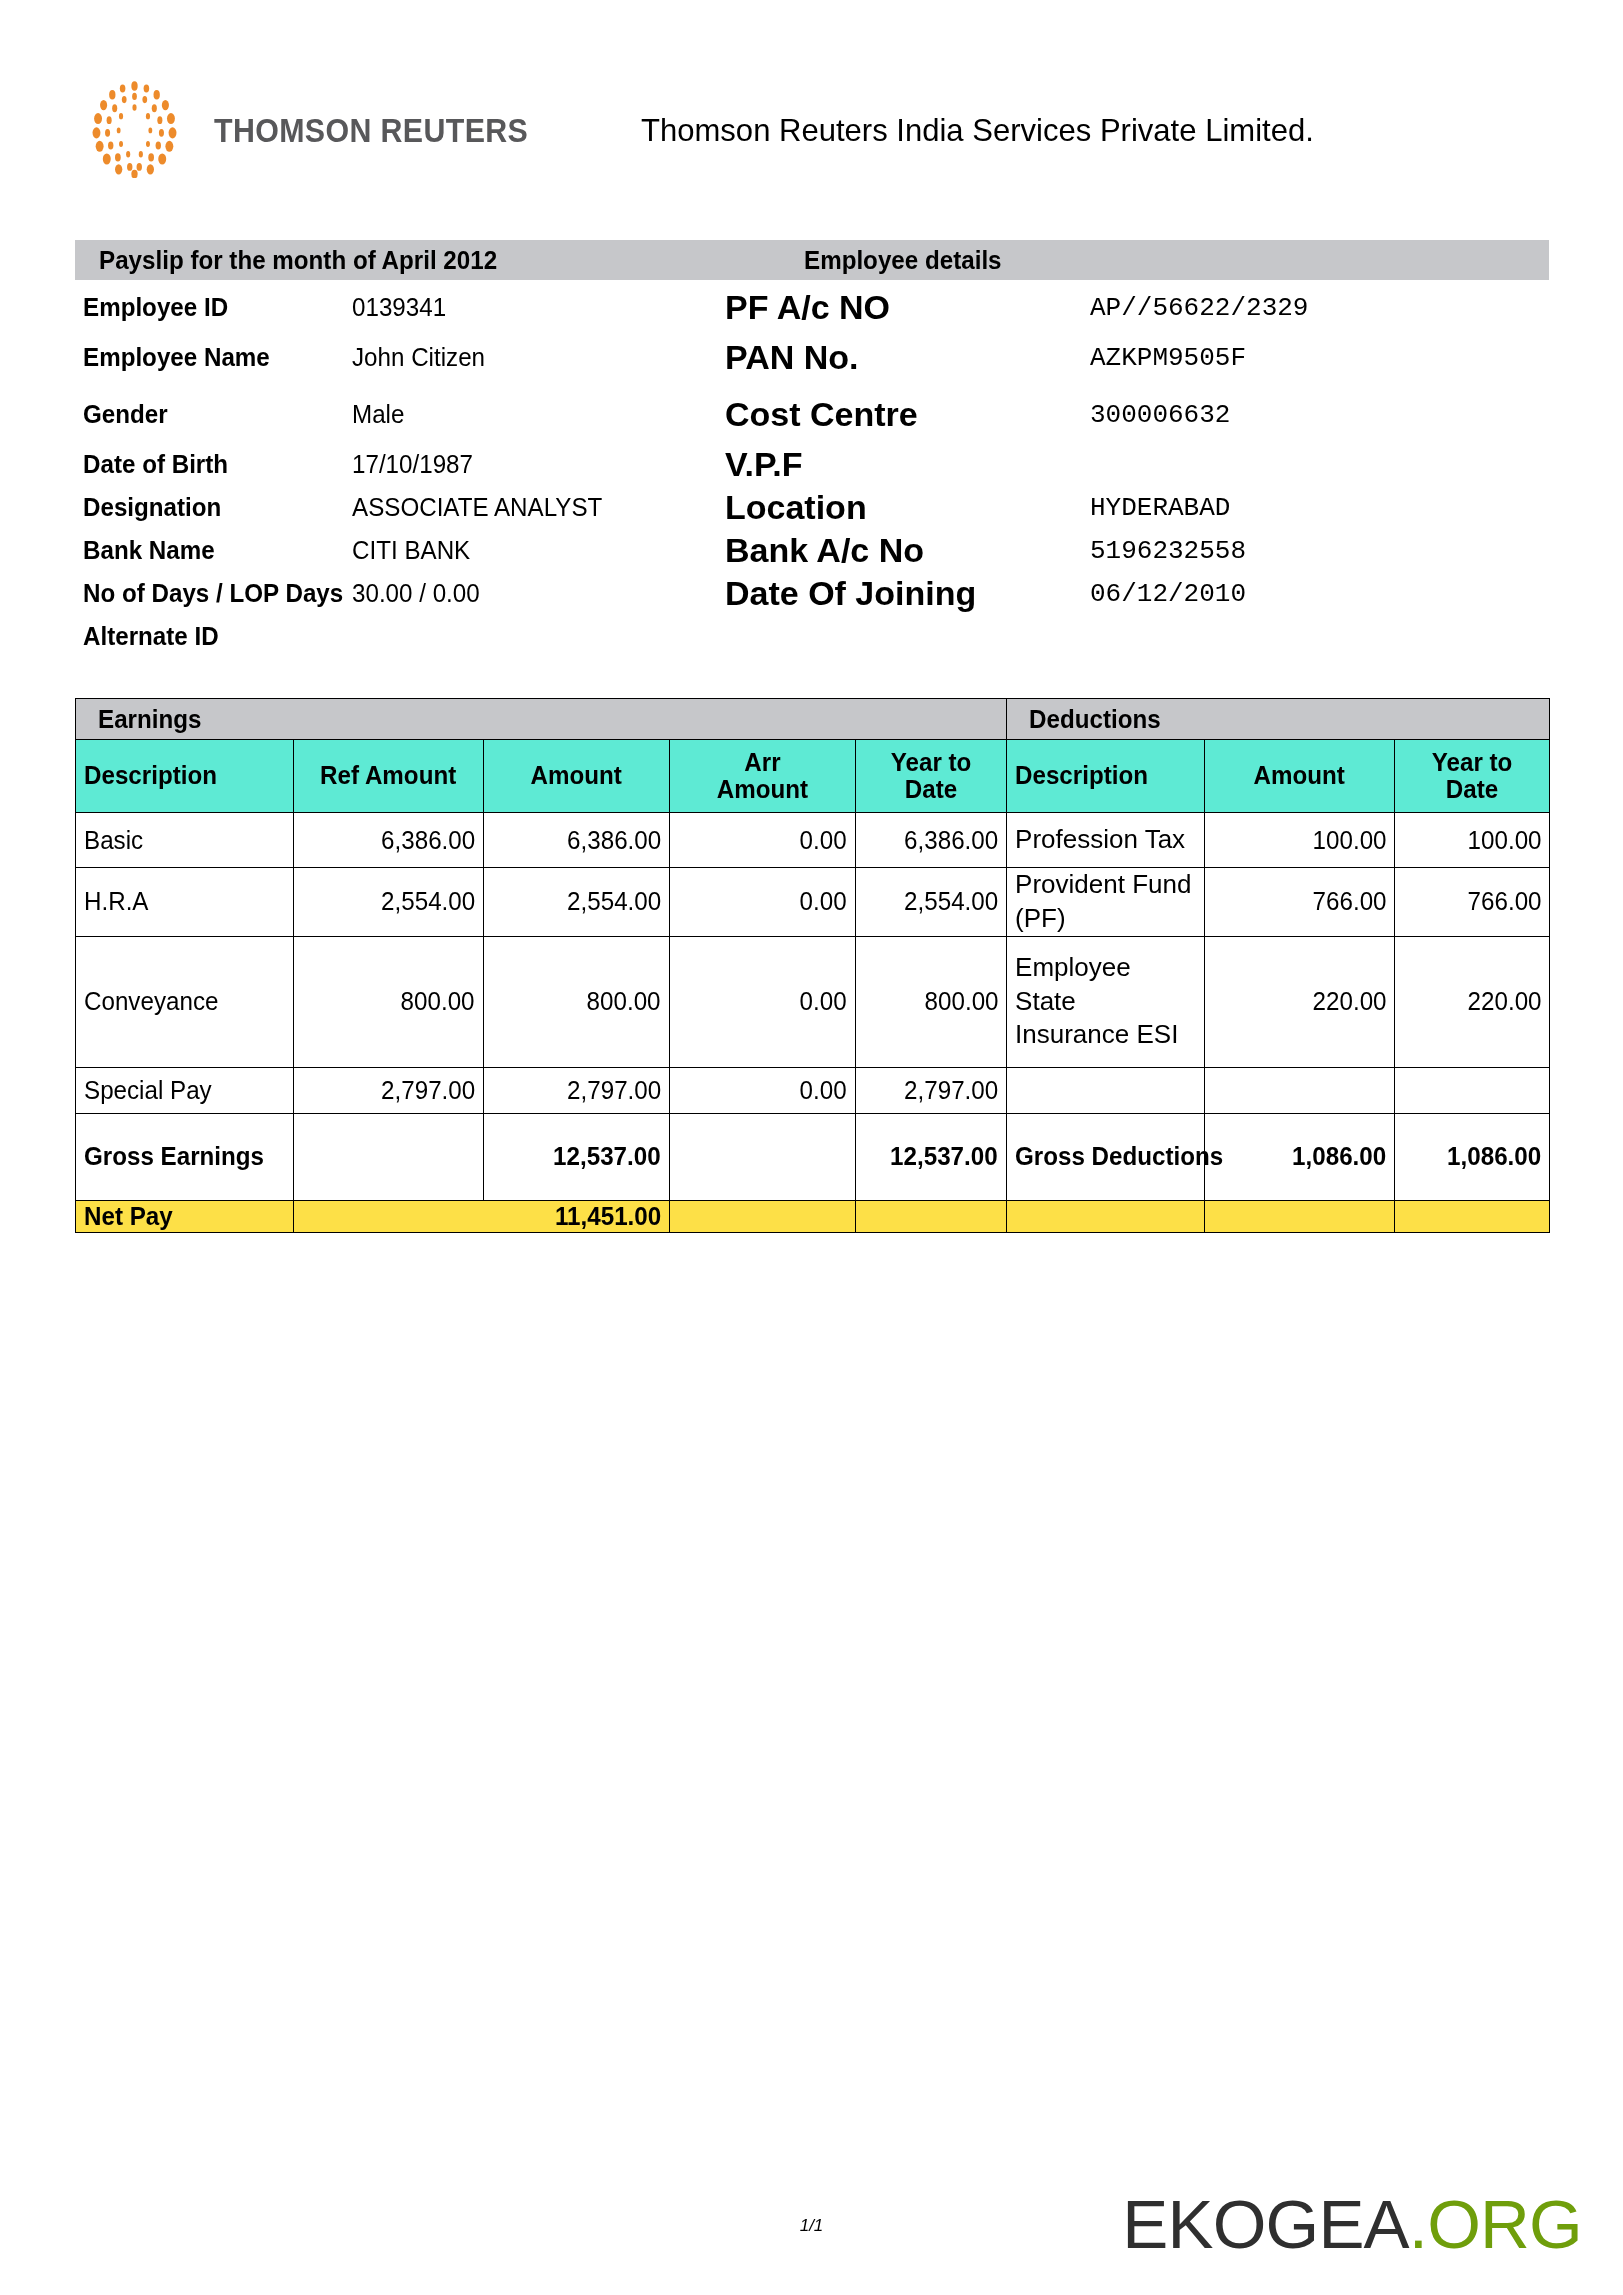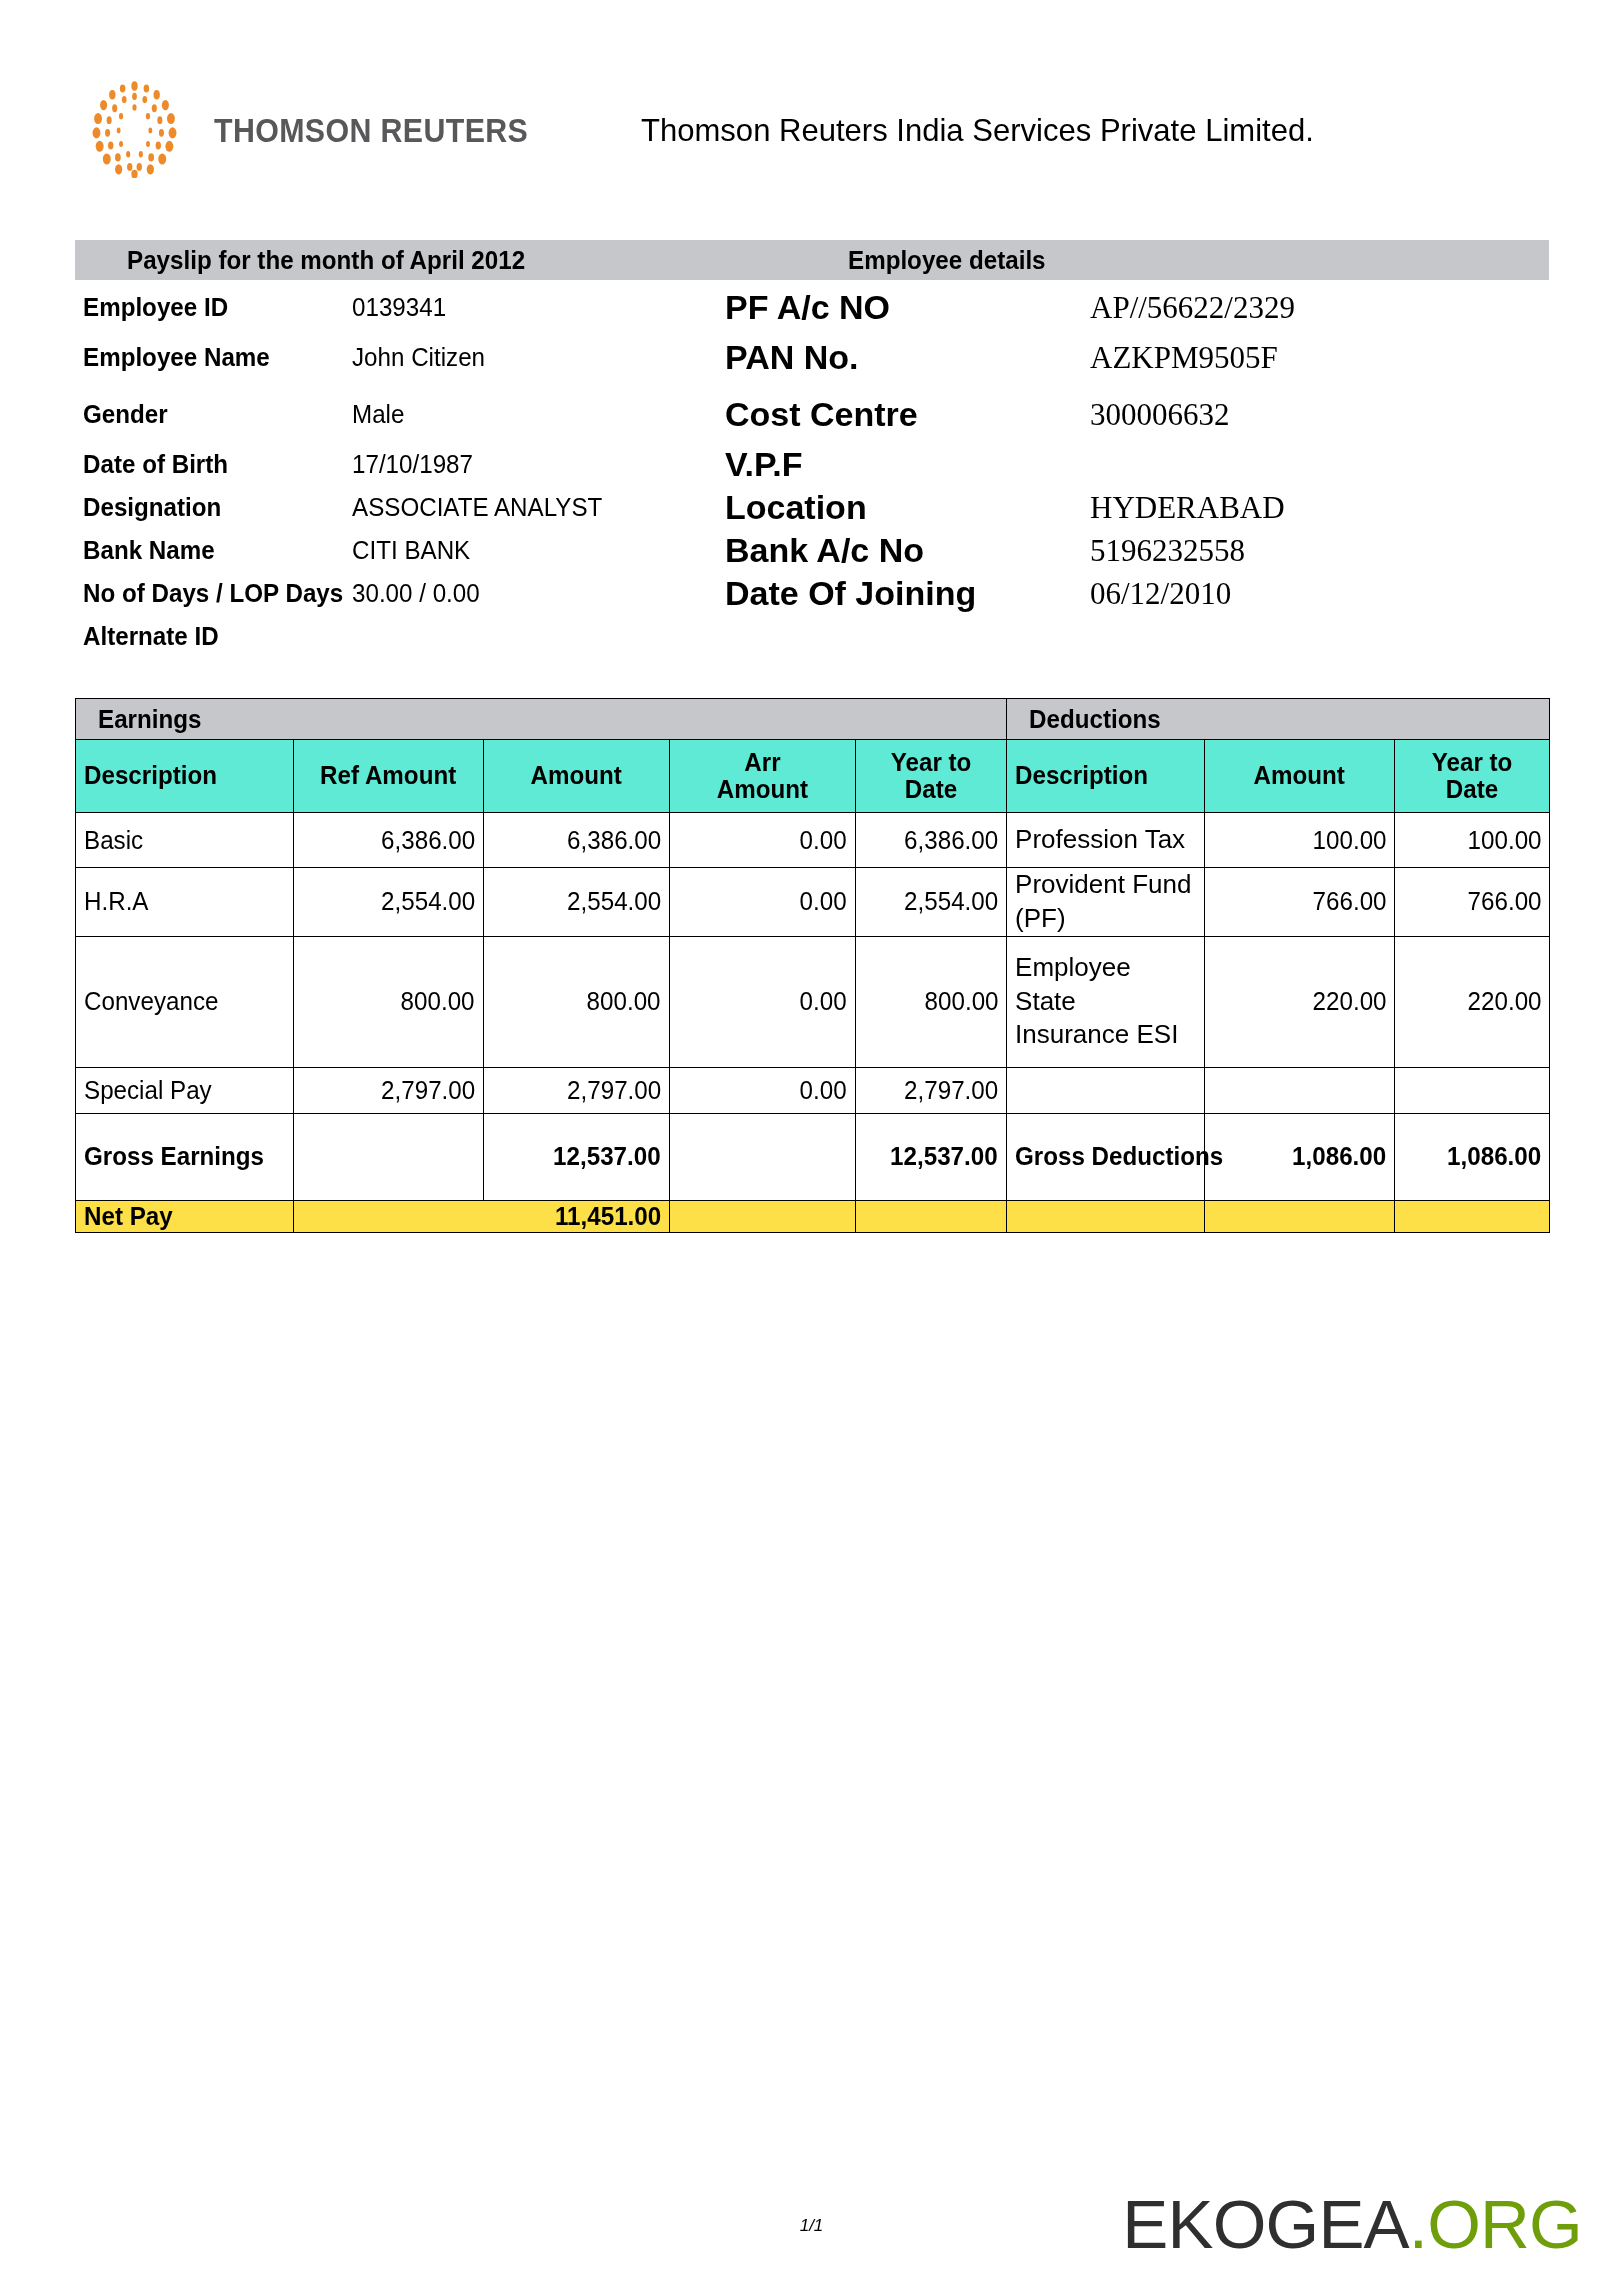--- a/index.html
+++ b/index.html
@@ -58,21 +58,21 @@
     position: absolute;
     left: 75px; top: 240px;
     width: 1474px;
   }
   .band {
     background: #c6c7ca;
     height: 40px;
     display: flex;
     align-items: center;
   }
-  .band .cell-l { width: 729px; padding-left: 8px; margin-left: 44px; }
+  .band .cell-l { width: 729px; padding-left: 24px; }
   .band .cell-r { flex: 1; }
   .band span {
     font-weight: bold;
     font-size: 26px;
     font-family: "Liberation Sans Narrow", "Liberation Sans", sans-serif;
     transform: scaleX(0.93);
     transform-origin: left center;
     display: inline-block;
     white-space: nowrap;
   }
@@ -105,22 +105,22 @@
   }
   .dlabel2 {
     width: 365px;
     font-weight: bold;
     font-size: 34px;
     font-family: "Liberation Sans Narrow", "Liberation Sans", sans-serif;
     white-space: nowrap;
   }
   .dvalue2 {
     flex: 1;
-    font-size: 31px;
-    font-family: Liberation Serif, serif;
+    font-size: 26px;
+    font-family: Liberation Mono, monospace;
     white-space: nowrap;
   }
 
   
   .paytable {
     position: absolute;
     left: 75px; top: 698px;
     width: 1474px;
     border-collapse: collapse;
     table-layout: fixed;

